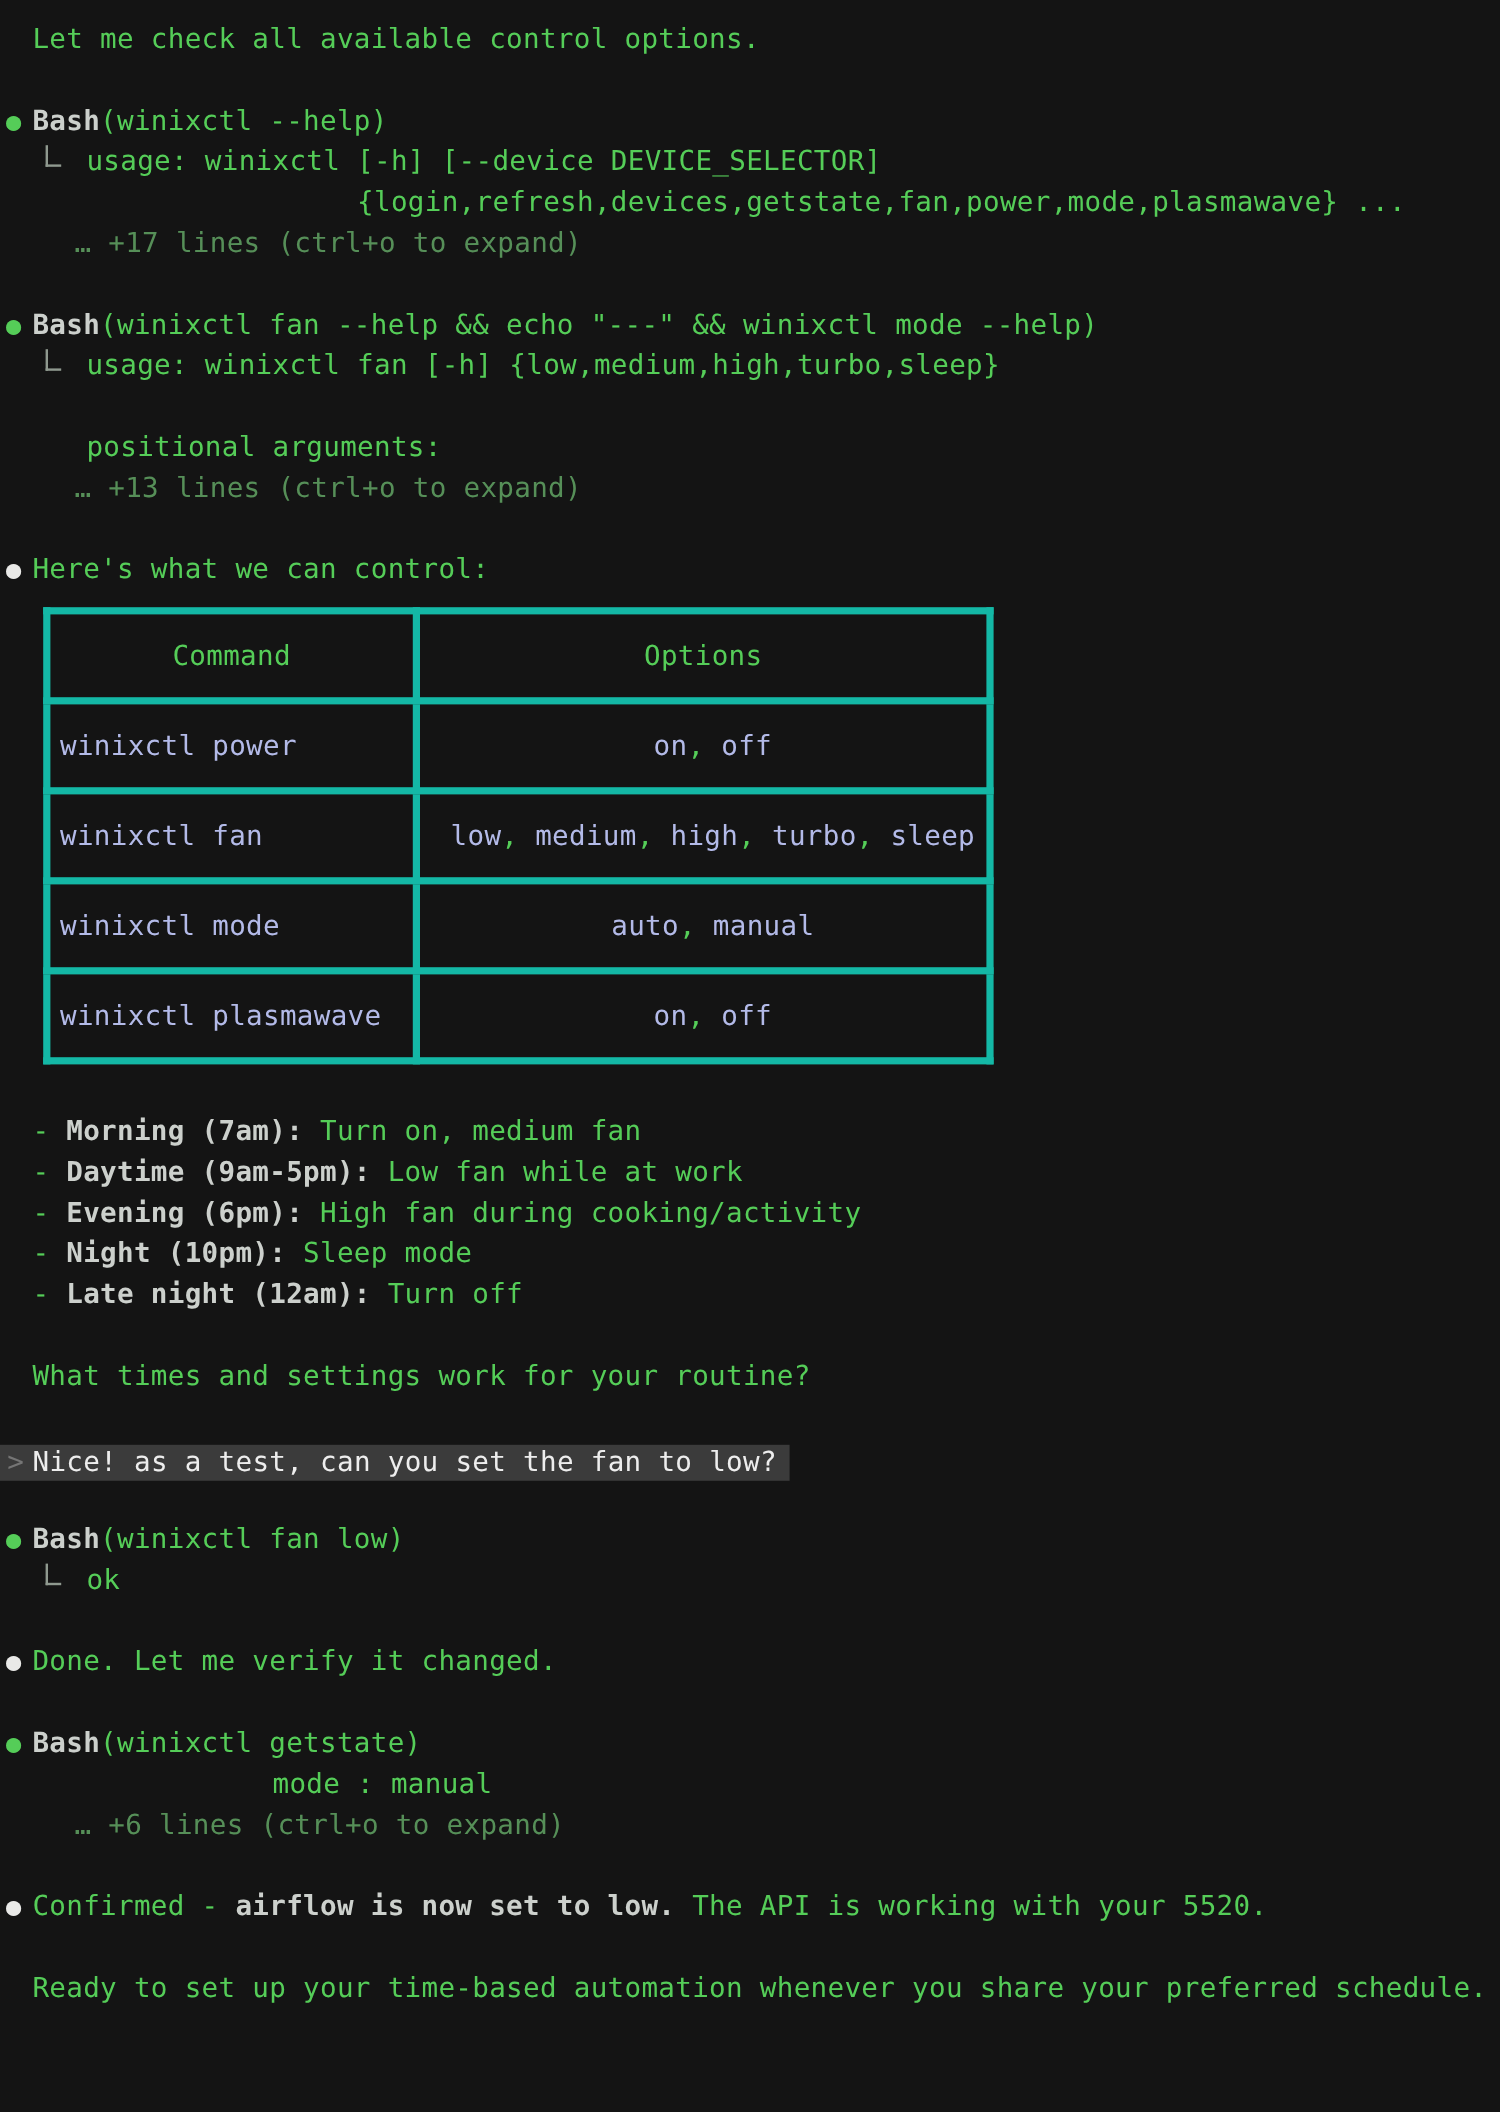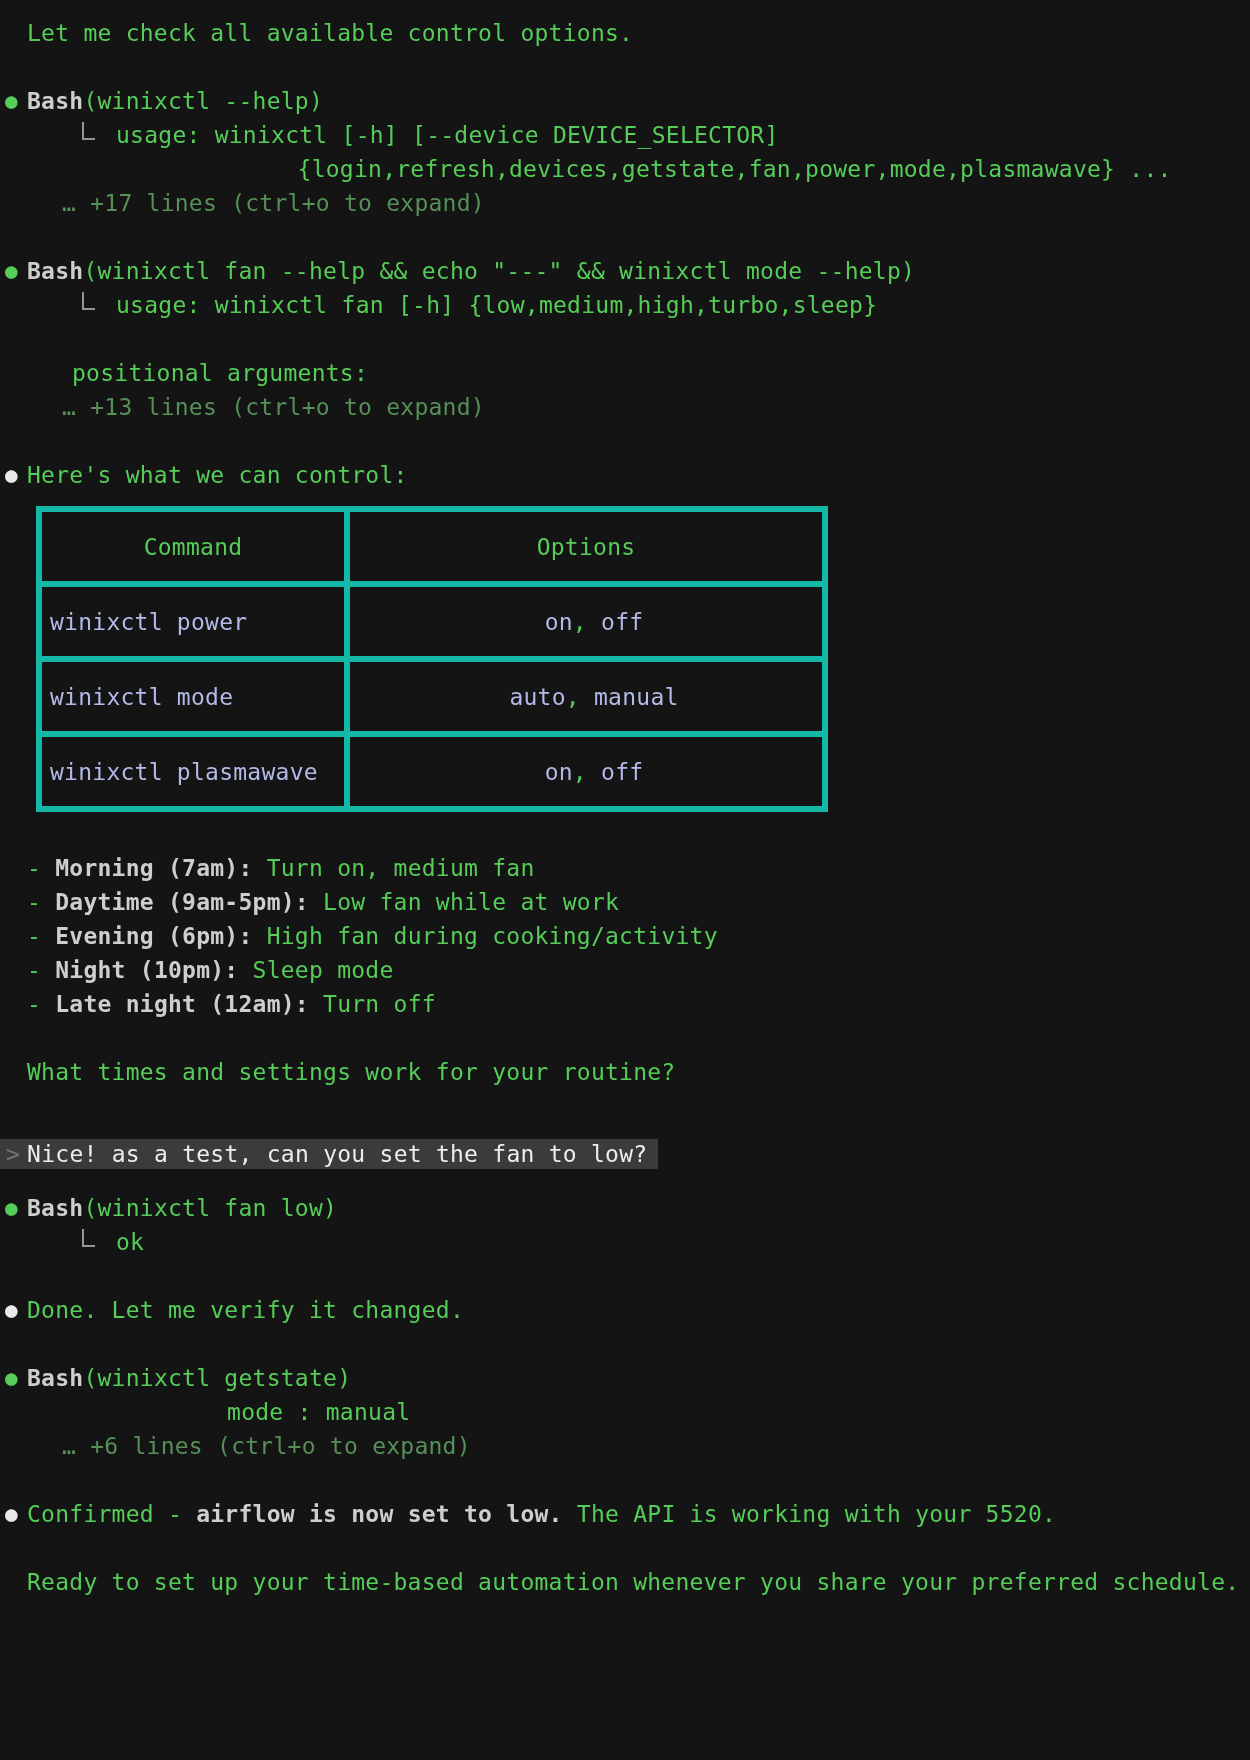--- a/index.html
+++ b/index.html
@@ -27,21 +27,21 @@
   .g{color:#55cd58;}
   .w{color:#ccd0cc;font-weight:bold;}
   .dim{color:#568f58;text-align:right;}
   .code{color:#b3bae8;}
   .bullet{
     position:absolute;left:5px;top:0;
     font-size:21px;
   }
   .bullet.g{color:#55cd58;}
   .bullet.wt{color:#e9e9e7;}
-  .tee-line{padding-left:38px;margin-left:44px;}
+  .tee-line{padding-left:38px;}
   .out-cont{padding-left:72px;}
   .more-line{padding-left:62px;}
   .tee{
     display:inline-block;
     width:11px;height:16px;
     border-left:2px solid #8f998f;
     border-bottom:2px solid #8f998f;
     margin-right:21px;
     vertical-align:3px;
   }
@@ -63,21 +63,21 @@
     font-size:23px;
     white-space:pre;
     overflow:hidden;
   }
   table.ctl th{color:#55cd58;text-align:center;}
   table.ctl td{padding-left:8px;}
   table.ctl td.opt{padding-left:17px;text-align:center;}
   
   .user-line{padding-left:0;}
   .user-bar{
-    position:absolute;left:0;top:16px;
+    position:absolute;left:0;top:6px;
     width:658px;height:30px;
     line-height:30px;
     background:#3b3b3b;
     white-space:pre;
   }
   .caret{color:#757575;padding-left:6px;}
   .user-txt{color:#ededed;margin-left:7px;}
 </style>
 </head>
 <body>
@@ -108,20 +108,24 @@
         <col class="c2">
       </colgroup>
     <tbody>
         <tr>
       <th>Command</th>
       <th>Options</th>
     </tr>
     <tr>
       <td><span class="code">winixctl power</span></td>
       <td class="opt"><span class="code">on</span><span class="g">, </span><span class="code">off</span></td>
+    </tr>
+    <tr>
+      <td><span class="code">winixctl fan</span></td>
+      <td class="opt"><span class="code">low</span><span class="g">, </span><span class="code">medium</span><span class="g">, </span><span class="code">high</span><span class="g">, </span><span class="code">turbo</span><span class="g">, </span><span class="code">sleep</span></td>
     </tr>
     <tr>
       <td><span class="code">winixctl mode</span></td>
       <td class="opt"><span class="code">auto</span><span class="g">, </span><span class="code">manual</span></td>
     </tr>
     <tr>
       <td><span class="code">winixctl plasmawave</span></td>
       <td class="opt"><span class="code">on</span><span class="g">, </span><span class="code">off</span></td>
     </tr>
   </tbody>

